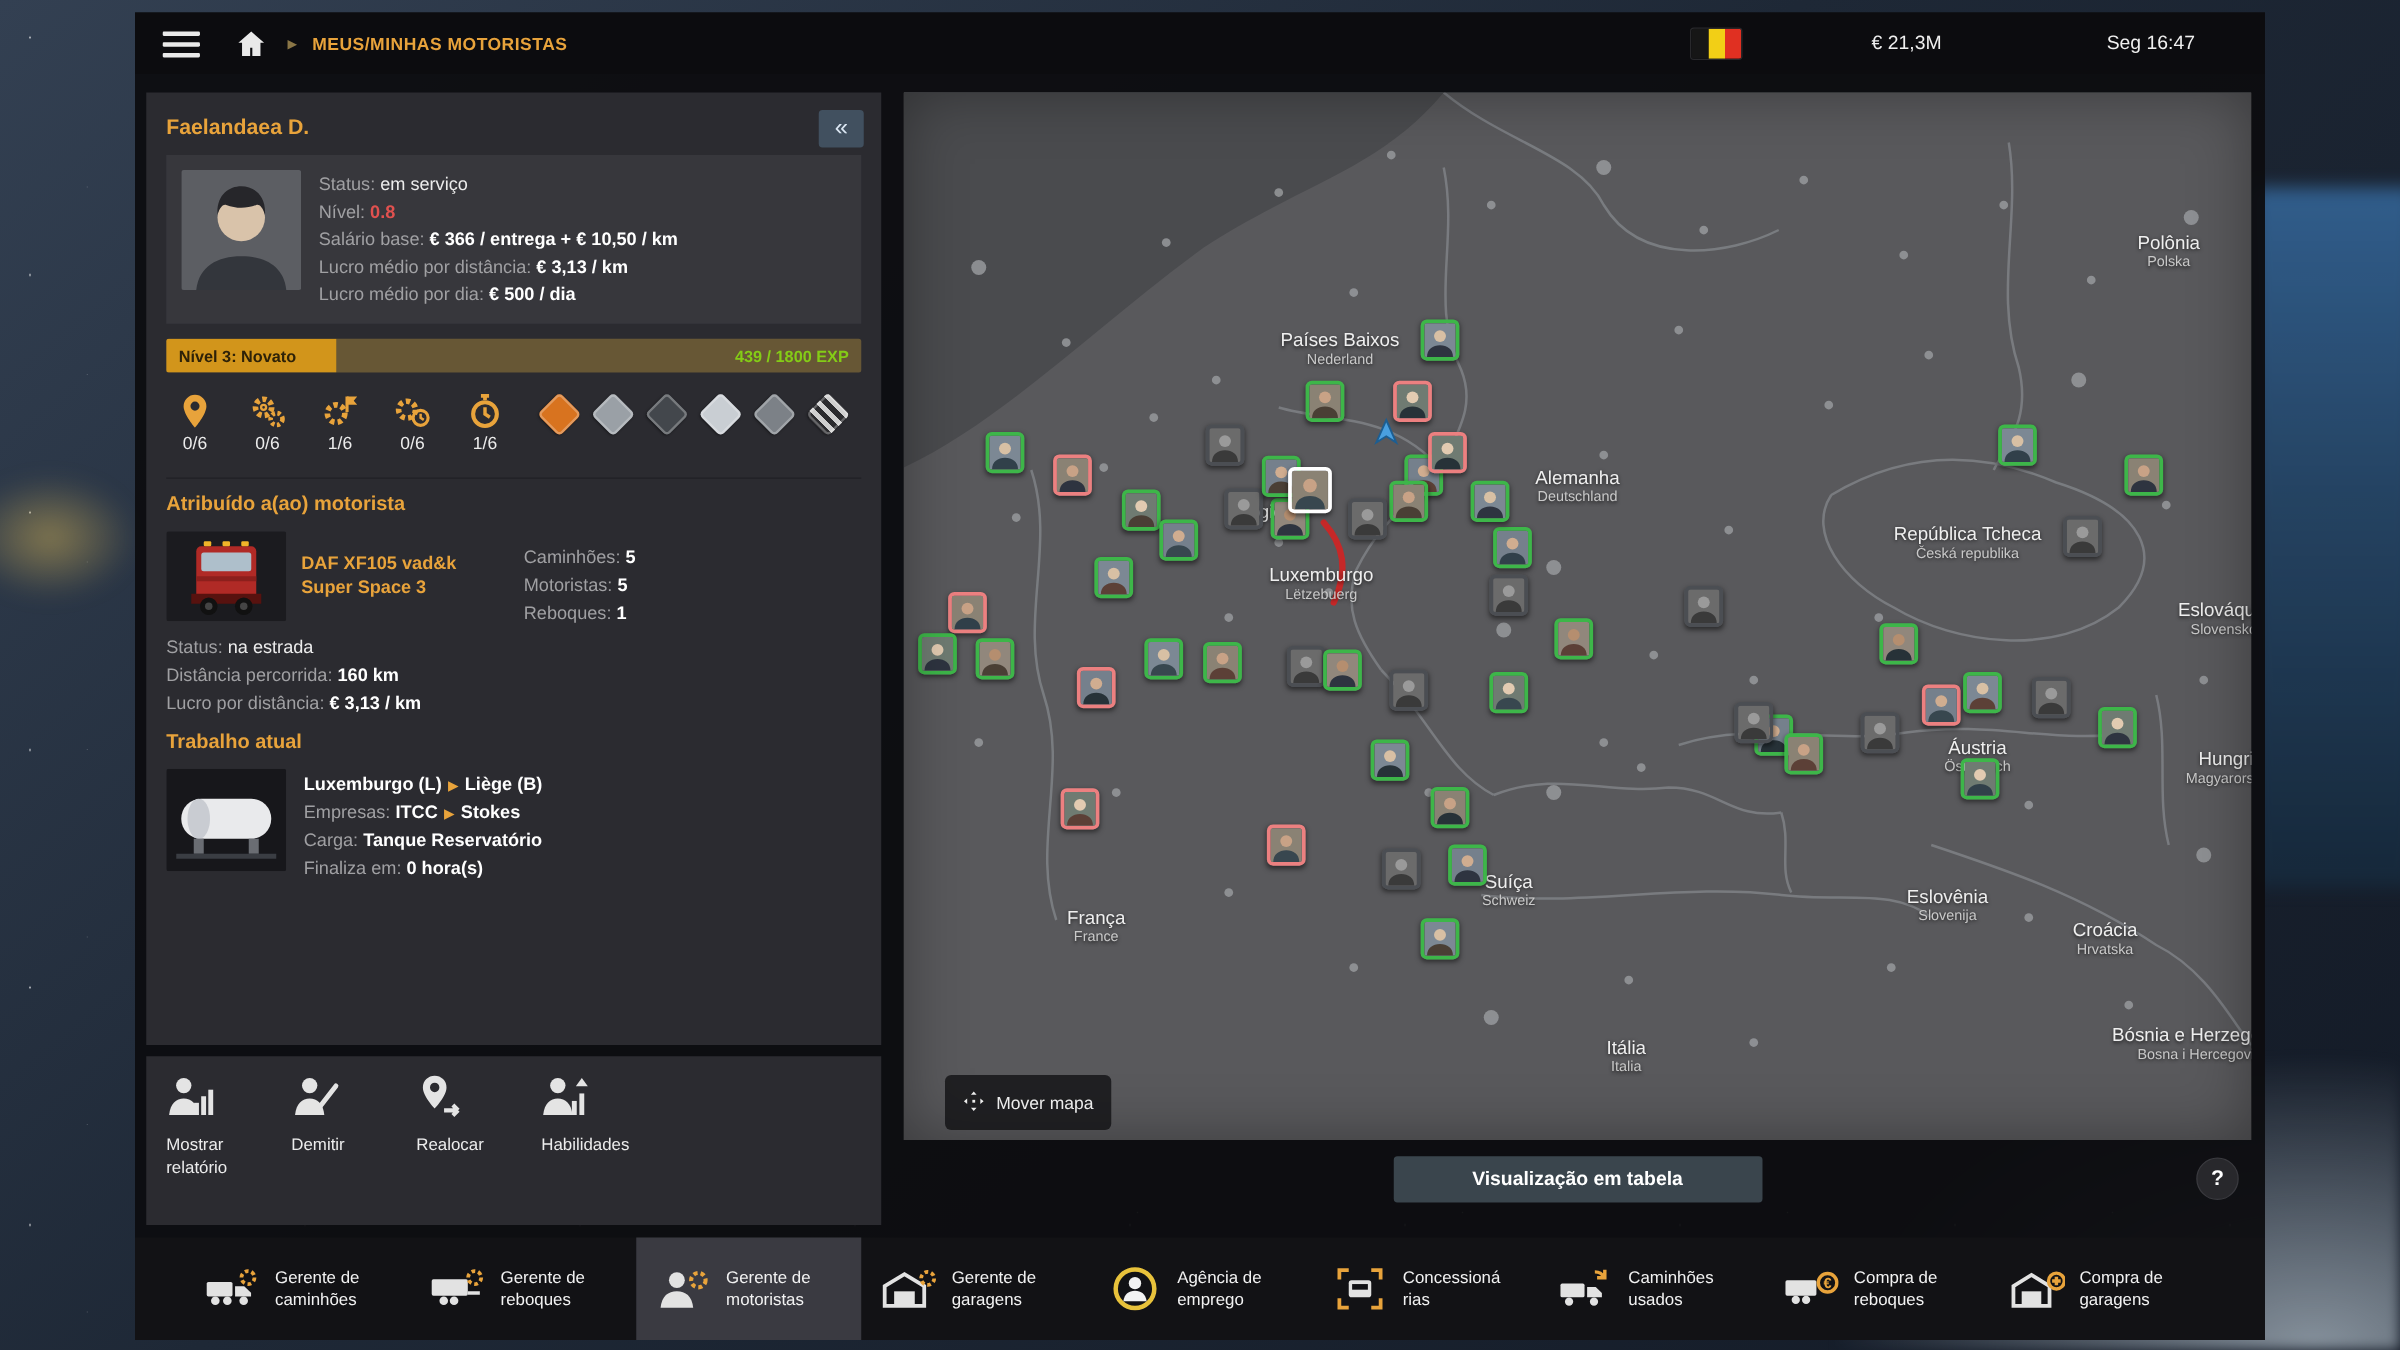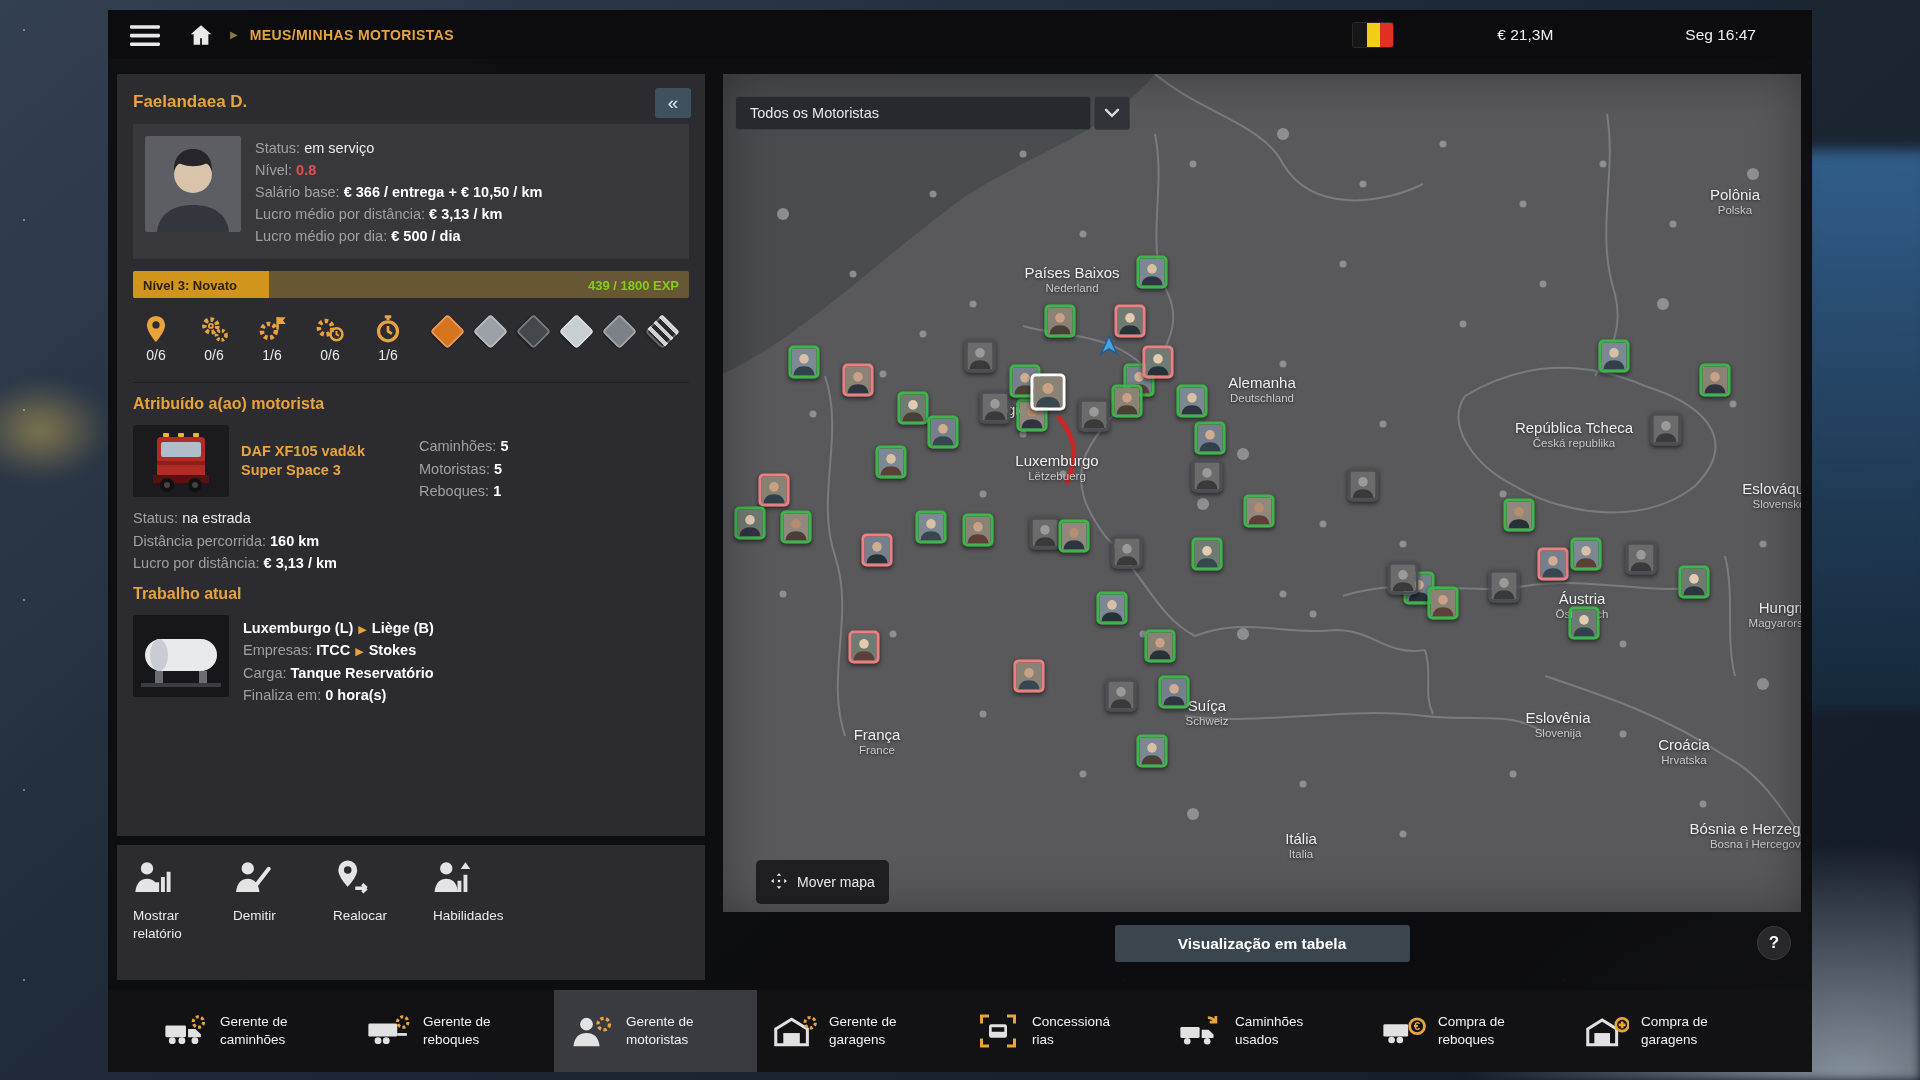--- a/index.html
+++ b/index.html
@@ -845,28 +845,20 @@
         </div>
         <div class="marker c-w" style="left:325px;top:318px">
           <svg viewBox="0 0 24 26">
             <rect width="24" height="26" fill="#8a8274"></rect>
             <circle cx="12" cy="10" r="4.6" fill="#c8a286"></circle>
             <path d="M2 26c0-6 4.5-9 10-9s10 3 10 9z" fill="#38474f"></path>
           </svg>
         </div>
       </div>
 
-    <div class="map-filter">
-      <div class="filter-box">Todos os Motoristas</div>
-      <div class="filter-chevron">
-        <svg viewBox="0 0 16 10" fill="none" stroke="#d9d9d9" stroke-width="2.4" stroke-linecap="round">
-            <path d="M2 1.8l6 6 6-6"></path>
-          </svg>
-      </div>
-    </div>
 
     <div class="move-map">
       <span>
         <svg viewBox="0 0 24 24" fill="#ececec">
             <path d="M12 1.5 15 5H9zM12 22.5 9 19h6zM1.5 12 5 9v6zM22.5 12 19 15V9z"></path>
             <rect x="10.5" y="10.5" width="3" height="3"></rect>
           </svg>
       </span>
       <span>Mover mapa</span>
     </div>
@@ -918,20 +910,30 @@
           <svg viewBox="0 0 32 24" fill="none" stroke="currentColor">
             <path d="M2 10.5 13.5 3.5 25 10.5V22H2z" stroke-width="2.2"></path>
             <rect x="7.5" y="13.5" width="12" height="8.5" fill="currentColor" stroke="none"></rect>
             <circle cx="27" cy="6" r="3.8" stroke="#e8a33b" stroke-width="2.2" stroke-dasharray="2.2 1.7"></circle>
           </svg>
         </span>
         <span class="nav-label">Gerente de<br>garagens</span>
       </div>
       <div class="nav-item">
         <span class="nav-icon">
+          <svg viewBox="0 0 26 24">
+            <circle cx="13" cy="12" r="10.3" fill="none" stroke="#e8c23b" stroke-width="2.4"></circle>
+            <circle cx="13" cy="9" r="3.3" fill="#f2f2f2"></circle>
+            <path d="M6.8 18.6c.5-3.8 2.9-5.6 6.2-5.6s5.7 1.8 6.2 5.6z" fill="#f2f2f2"></path>
+          </svg>
+        </span>
+        <span class="nav-label">Agência de<br>emprego</span>
+      </div>
+      <div class="nav-item">
+        <span class="nav-icon">
           <svg viewBox="0 0 26 24" fill="currentColor">
             <path d="M2 7V2h5M19 2h5v5M2 17v5h5M24 17v5h-5" fill="none" stroke="#e8a33b" stroke-width="2"></path>
             <rect x="7" y="7.5" width="12" height="9" rx="1.5"></rect>
             <rect x="8.8" y="9.5" width="8.4" height="3" fill="#121215"></rect>
           </svg>
         </span>
         <span class="nav-label">Concessioná<br>rias</span>
       </div>
       <div class="nav-item">
         <span class="nav-icon">

